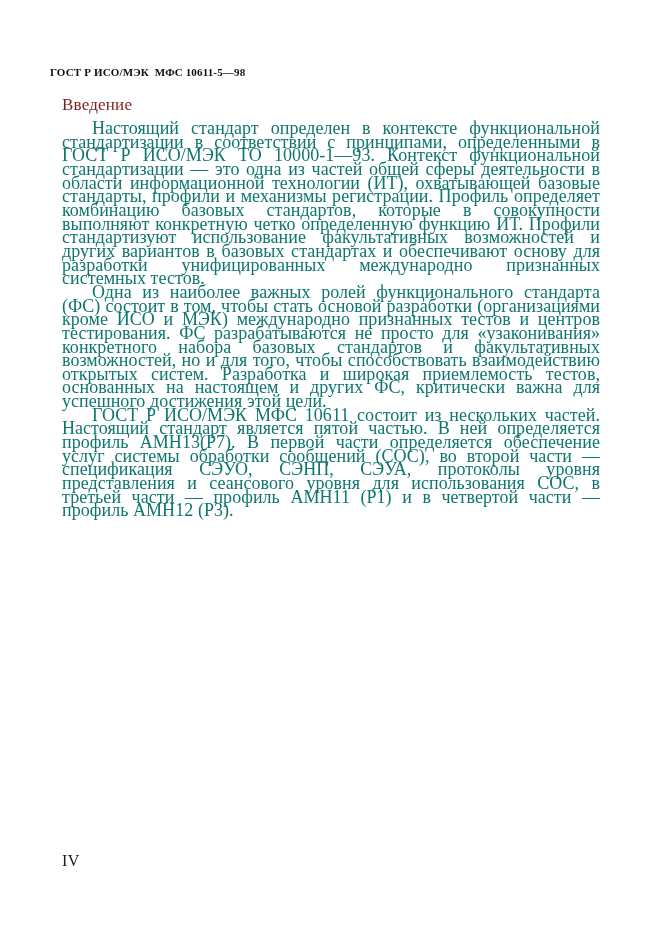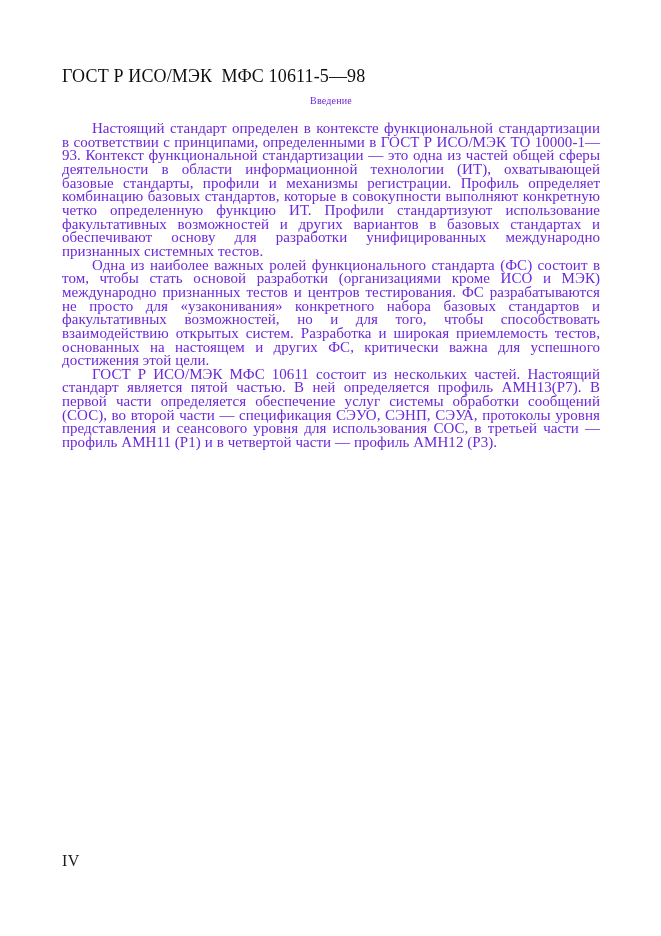--- a/index.html
+++ b/index.html
@@ -22,59 +22,59 @@
     position: absolute;
     inset: 0;
     width: 661px;
     height: 936px;
     background: #ffffff;
   }
 
   
   .doc-header {
     position: absolute;
-    left: 62px;
+    left: 50px;
     top: 66px;
-    font-size: 18px;
-    font-weight: normal;
+    font-size: 11px;
+    font-weight: bold;
     letter-spacing: 0.15px;
     white-space: pre;
     color: #0d0e10;
   }
 
   
   .section-heading {
     position: absolute;
     left: 62px;
     top: 95px;
     width: 538px;
-    text-align: center;
-    font-size: 10px;
+    text-align: left;
+    font-size: 17px;
     letter-spacing: 0.2px;
-    color: #6d28d9;
+    color: #7f1d1d;
   }
 
   
   .body-block {
     position: absolute;
     left: 62px;
     top: 122px;
     width: 538px;
   }
 
   .para {
     margin: 0;
     text-indent: 30px;
     text-align: justify;
     text-align-last: left;
-    font-size: 15px;
+    font-size: 18px;
     line-height: 13.65px;
     letter-spacing: 0.04px;
     word-spacing: 0.1px;
-    color: #6d28d9;
+    color: #0f766e;
     hyphens: manual;
   }
 
   .para + .para {
     margin-top: 0;
     font-family: Liberation Serif, serif;
   }
 
   
 

